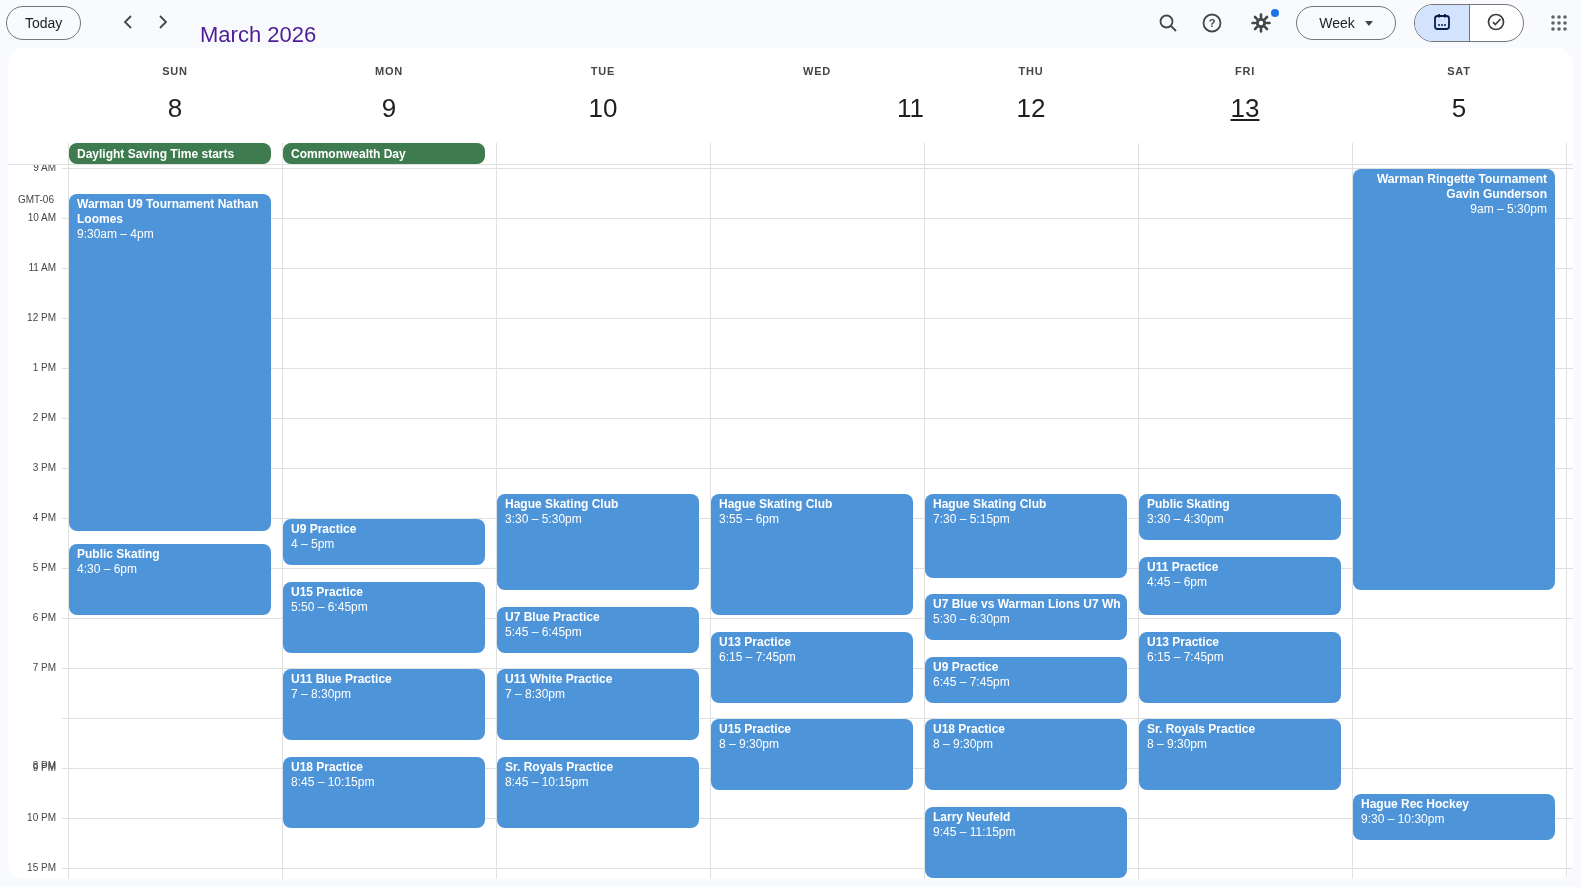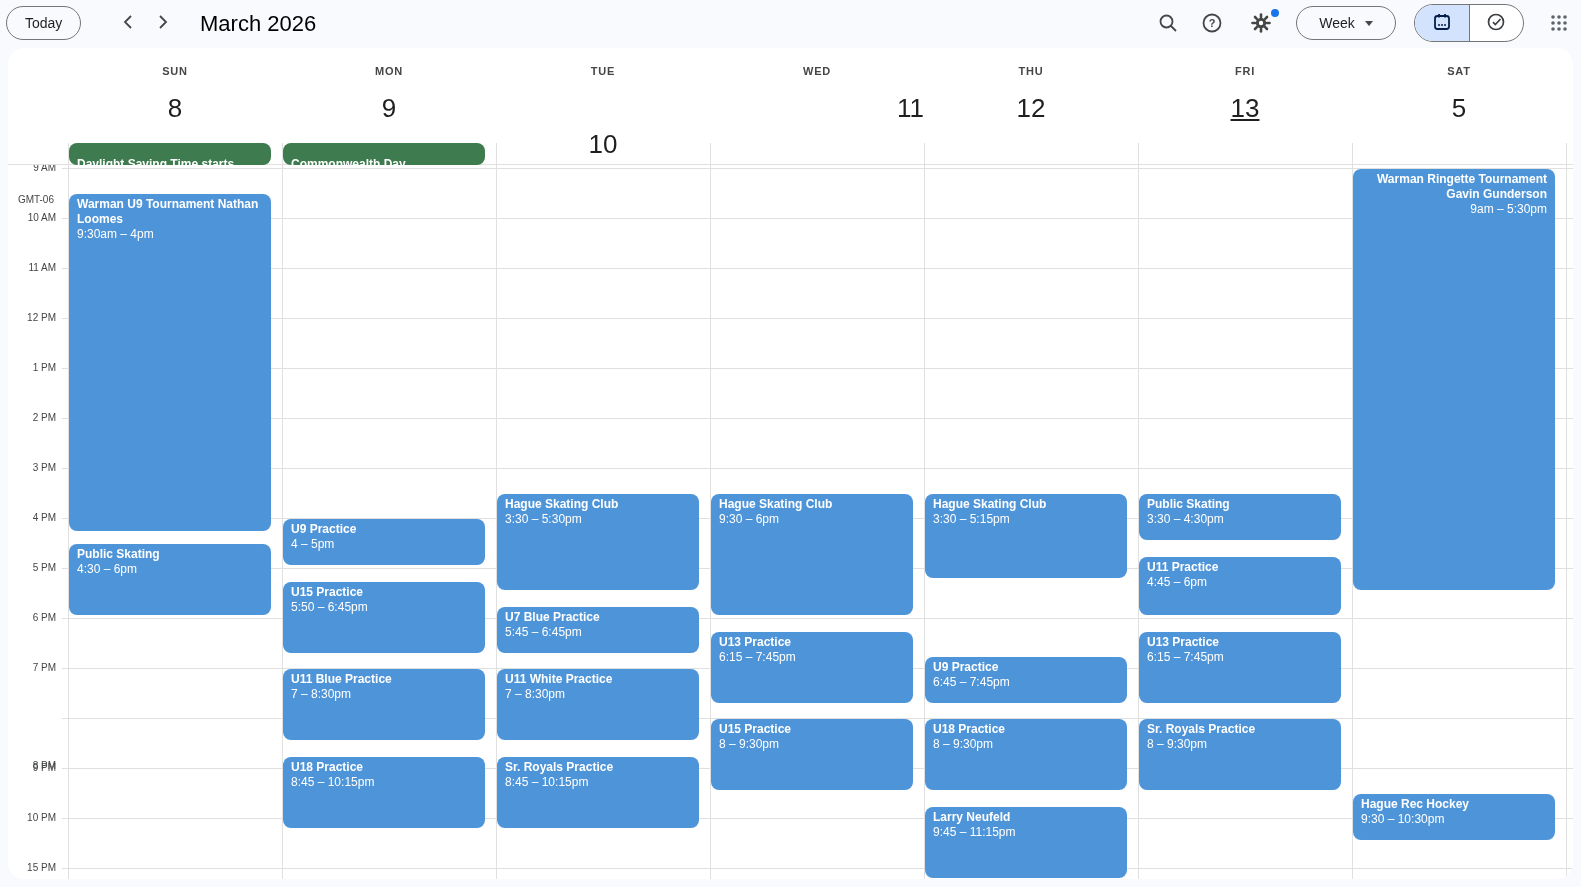--- a/index.html
+++ b/index.html
@@ -14,21 +14,21 @@
   .today-btn{
     position:absolute;left:6px;top:6px;height:34px;padding:0 18px;
     border:1px solid #747775;border-radius:18px;background:transparent;
     font-family:"Liberation Sans",sans-serif;font-size:14px;color:#1f1f1f;cursor:pointer;
   }
   .nav-arrow{
     position:absolute;top:8px;width:30px;height:30px;border:none;background:transparent;
     border-radius:50%;cursor:pointer;display:flex;align-items:center;justify-content:center;
   }
   .nav-prev{left:114px;} .nav-next{left:147px;}
-  .page-title{position:absolute;left:200px;top:0;line-height:47px;font-size:22px;color:#000000;}
+  .page-title{position:absolute;left:200px;top:11px;line-height:47px;font-size:22px;color:#4c1d95;}
   .icon-btn{
     position:absolute;top:4px;width:40px;height:40px;border:none;background:transparent;
     border-radius:50%;cursor:pointer;display:flex;align-items:center;justify-content:center;
   }
   .search-btn{left:1148px;} .help-btn{left:1192px;} .settings-btn{left:1241px;}
   .notif-dot{position:absolute;left:30px;top:5px;width:8px;height:8px;border-radius:50%;background:var(--dot,#1a73e8);}
   .view-switcher{
     position:absolute;left:1296px;top:6px;height:34px;width:100px;
     border:1px solid #747775;border-radius:18px;background:transparent;cursor:pointer;
     display:flex;align-items:center;justify-content:center;gap:10px;
@@ -49,21 +49,21 @@
     background:#fff;border-radius:16px;overflow:hidden;
   }
   .dow{position:absolute;top:17px;height:12px;line-height:12px;text-align:center;
        font-size:11px;letter-spacing:.8px;color:#444746;font-weight:700;}
   .dnum{position:absolute;top:44px;height:32px;line-height:32px;text-align:center;
         font-size:26px;color:#1f1f1f;cursor:pointer;}
   .tz{position:absolute;left:0;top:146px;width:46px;text-align:right;font-size:10px;color:#444746;}
   .allday-chip{
     position:absolute;top:95px;height:21px;line-height:21px;border-radius:8px;
     background:var(--holiday,#3e7b4e);color:#fff;font-size:12px;font-weight:700;
-    padding:11px 8px;box-sizing:border-box;overflow:hidden;white-space:nowrap;cursor:pointer;
+    padding:1px 8px;box-sizing:border-box;overflow:hidden;white-space:nowrap;cursor:pointer;
   }
   .allday-sep{position:absolute;left:0;right:0;top:116px;height:1px;background:var(--line,#e0e0e0);}
   .vline{position:absolute;top:95px;bottom:0;width:1px;background:var(--line,#e0e0e0);}
   .grid-viewport{position:absolute;left:0;right:0;top:117px;bottom:0;overflow:hidden;}
   .hline{position:absolute;left:54px;right:0;height:1px;background:var(--line,#e0e0e0);}
   .time-label{position:absolute;left:0;width:48px;text-align:right;font-size:10px;color:#444746;
               height:12px;line-height:12px;}
   .chip{
     position:absolute;border-radius:8px;background:var(--event,#4e94d8);color:#fff;
     padding:3px 8px;box-sizing:border-box;overflow:hidden;cursor:pointer;
@@ -184,21 +184,21 @@
   <div class="tz">GMT-06</div>
   <div class="allday-sep"></div>
   <div id="head-layer">
       <div class="dow" style="left: 60px; width: 214px;">SUN</div>
       <div class="dnum" style="left: 60px; width: 214px;">8</div>
       <div class="allday-chip" style="left: 61px; width: 202px;">Daylight Saving Time starts</div>
       <div class="dow" style="left: 274px; width: 214px;">MON</div>
       <div class="dnum" style="left: 274px; width: 214px;">9</div>
       <div class="allday-chip" style="left: 275px; width: 202px;">Commonwealth Day</div>
       <div class="dow" style="left: 488px; width: 214px;">TUE</div>
-      <div class="dnum" style="left: 488px; width: 214px; margin-top: 36px;">10</div>
+      <div class="dnum" style="left: 488px; width: 214px;">10</div>
       <div class="dow" style="left: 702px; width: 214px;">WED</div>
       <div class="dnum" style="left: 702px; width: 214px; text-align: right;">11</div>
       <div class="dow" style="left: 916px; width: 214px;">THU</div>
       <div class="dnum" style="left: 916px; width: 214px;">12</div>
       <div class="dow" style="left: 1130px; width: 214px;">FRI</div>
       <div class="dnum" style="left: 1130px; width: 214px; text-decoration: underline;">13</div>
       <div class="dow" style="left: 1344px; width: 214px;">SAT</div>
       <div class="dnum" style="left: 1344px; width: 214px;">5</div>
     </div>
   <div id="vline-layer">
@@ -277,33 +277,37 @@
       <div class="chip" style="left: 489px; width: 202px; top: 504px; height: 71px;">
         <div class="chip-title">U11 White Practice</div>
         <div class="chip-time">7 – 8:30pm</div>
       </div>
       <div class="chip" style="left: 489px; width: 202px; top: 591.5px; height: 71px;">
         <div class="chip-title">Sr. Royals Practice</div>
         <div class="chip-time">8:45 – 10:15pm</div>
       </div>
       <div class="chip" style="left: 703px; width: 202px; top: 329px; height: 121px;">
         <div class="chip-title">Hague Skating Club</div>
-        <div class="chip-time">9:30 – 6pm</div>
+        <div class="chip-time">3:55 – 6pm</div>
       </div>
       <div class="chip" style="left: 703px; width: 202px; top: 466.5px; height: 71px;">
         <div class="chip-title">U13 Practice</div>
         <div class="chip-time">6:15 – 7:45pm</div>
       </div>
       <div class="chip" style="left: 703px; width: 202px; top: 554px; height: 71px;">
         <div class="chip-title">U15 Practice</div>
         <div class="chip-time">8 – 9:30pm</div>
       </div>
       <div class="chip" style="left: 917px; width: 202px; top: 329px; height: 83.5px;">
         <div class="chip-title">Hague Skating Club</div>
-        <div class="chip-time">3:30 – 5:15pm</div>
+        <div class="chip-time">7:30 – 5:15pm</div>
+      </div>
+      <div class="chip" style="left: 917px; width: 202px; top: 429px; height: 46px;">
+        <div class="chip-title nowrap">U7 Blue vs Warman Lions U7 Wh</div>
+        <div class="chip-time">5:30 – 6:30pm</div>
       </div>
       <div class="chip" style="left: 917px; width: 202px; top: 491.5px; height: 46px;">
         <div class="chip-title">U9 Practice</div>
         <div class="chip-time">6:45 – 7:45pm</div>
       </div>
       <div class="chip" style="left: 917px; width: 202px; top: 554px; height: 71px;">
         <div class="chip-title">U18 Practice</div>
         <div class="chip-time">8 – 9:30pm</div>
       </div>
       <div class="chip" style="left: 917px; width: 202px; top: 641.5px; height: 71px;">

